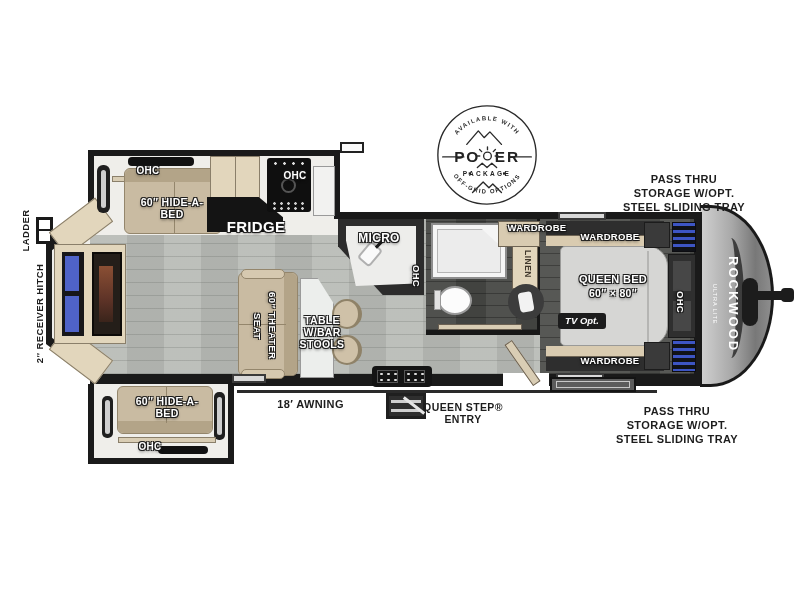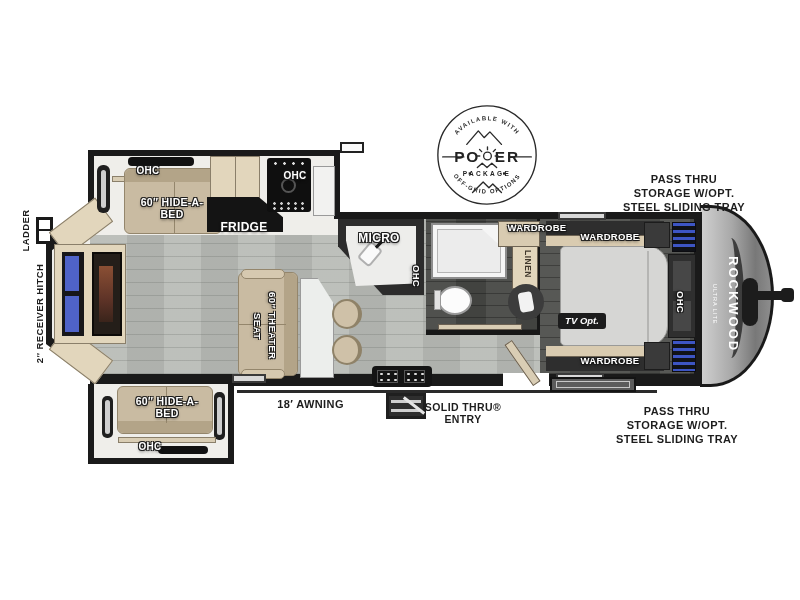--- a/index.html
+++ b/index.html
@@ -103,21 +103,21 @@
   <div class="abs wlbl" style="left:128px;top:196px;width:88px;font-size:10.5px;z-index:9;">
     <div>60″ HIDE-A-</div>
     <div>BED</div>
   </div>
 
   <div class="abs wood" style="left:210px;top:156px;width:50px;height:45px;z-index:4;">
     <div class="abs" style="left:24px;top:0;width:1px;height:100%;background:#8a7f6a;"></div>
   </div>
   <div class="abs" style="left:207px;top:197px;width:76px;height:35px;background:var(--c-counter_dark,#141414);
               clip-path:polygon(0 0,68% 0,100% 58%,100% 100%,0 100%);z-index:4;"></div>
-  <div class="abs wlbl" style="left:212px;top:221px;width:64px;font-size:12px;">FRIDGE</div>
+  <div class="abs wlbl" style="left:224px;top:221px;width:64px;font-size:15px;">FRIDGE</div>
   <div class="abs" style="left:267px;top:158px;width:44px;height:54px;background:#0f0f0f;border-radius:3px;z-index:4;">
     <div class="abs" style="left:4px;top:3px;width:36px;height:5px;background-image:radial-gradient(circle,#ddd 1px,transparent 1.6px);background-size:9px 5px;"></div>
     <div class="abs" style="left:14px;top:20px;width:15px;height:15px;border:2px solid #555;border-radius:50%;"></div>
     <div class="abs" style="left:4px;top:43px;width:36px;height:9px;background-image:radial-gradient(circle,#ccc 1px,transparent 1.6px);background-size:7px 5px;"></div>
   </div>
   <div class="abs wlbl" style="left:272px;top:170px;width:46px;font-size:10px;">OHC</div>
   <div class="abs" style="left:313px;top:166px;width:22px;height:50px;background:#f2f2f0;border:1px solid #9a9a9a;z-index:4;"></div>
   <div class="abs" style="left:340px;top:142px;width:24px;height:11px;background:#fafafa;border:2px solid #222;z-index:2;"></div>
 
   <div class="abs wood" style="left:52px;top:212px;width:58px;height:30px;transform:rotate(-37deg);z-index:3;"></div>
@@ -138,20 +138,25 @@
     <div class="abs" style="left:0;top:51px;width:47px;height:1px;background:#94866c;"></div>
   </div>
   <div class="abs wlbl vtext" style="left:246px;top:278px;width:34px;height:96px;font-size:9.5px;line-height:15px;letter-spacing:.5px;">60″ THEATER SEAT</div>
 
   <div class="abs" style="left:300px;top:278px;width:34px;height:100px;background:#eceeec;border:1px solid #9a9a9a;
               clip-path:polygon(0 0,52% 0,100% 26%,100% 100%,0 100%);z-index:4;"></div>
   <div class="abs" style="left:332px;top:299px;width:30px;height:30px;border-radius:50%;background:#cfc1a8;
               border:2px solid #8f8268;border-right:4px solid #8f8268;z-index:4;"></div>
   <div class="abs" style="left:332px;top:335px;width:30px;height:30px;border-radius:50%;background:#cfc1a8;
               border:2px solid #8f8268;border-right:4px solid #8f8268;z-index:4;"></div>
+  <div class="abs wlbl" style="left:292px;top:314px;width:60px;font-size:10.5px;line-height:12px;">
+    <div>TABLE</div>
+    <div>W/BAR</div>
+    <div>STOOLS</div>
+  </div>
 
   <div class="abs" style="left:338px;top:219px;width:86px;height:76px;background:#2c2c2c;
               clip-path:polygon(0 0,100% 0,100% 100%,52% 100%,0 36%);z-index:4;"></div>
   <div class="abs" style="left:346px;top:226px;width:70px;height:60px;background:#ededeb;
               clip-path:polygon(0 0,100% 0,100% 96%,14% 100%,0 24%);z-index:5;"></div>
   <div class="abs" style="left:362px;top:243px;width:16px;height:22px;background:#fafafa;border:2px solid #b0b0b0;
               border-radius:4px;transform:rotate(40deg);z-index:6;"></div>
   <div class="abs" style="left:380px;top:234px;width:3px;height:16px;background:#1c1c1c;transform:rotate(45deg);z-index:6;"></div>
   <div class="abs wlbl" style="left:351px;top:232px;width:56px;font-size:12px;z-index:9;">MICRO</div>
   <div class="abs wlbl vtext" style="left:408px;top:254px;width:14px;height:44px;font-size:9.5px;z-index:9;">OHC</div>
@@ -182,20 +187,24 @@
     <div class="abs" style="left:0;top:0;width:100%;height:11px;background:#d9cbb0;border-bottom:1px solid #6e6454;"></div>
   </div>
   <div class="abs wlbl" style="left:497px;top:222px;width:80px;font-size:9.5px;">WARDROBE</div>
   <div class="abs wlbl" style="left:565px;top:231px;width:90px;font-size:9.5px;">WARDROBE</div>
   <div class="abs wlbl" style="left:565px;top:355px;width:90px;font-size:9.5px;">WARDROBE</div>
 
   <div class="abs" style="left:560px;top:246px;width:108px;height:100px;background:var(--c-bed,#d6d6d4);
               border:1px solid #9a9a98;border-radius:5px 20px 20px 5px;z-index:4;">
     <div class="abs" style="right:18px;top:4px;width:2px;height:92px;background:#b5b5b3;"></div>
   </div>
+  <div class="abs wlbl" style="left:558px;top:272px;width:110px;font-size:11px;line-height:14px;">
+    <div>QUEEN BED</div>
+    <div style="font-size:10.5px;">60″ × 80″</div>
+  </div>
   <div class="abs" style="left:558px;top:313px;width:48px;height:16px;background:#1c1c1c;border-radius:3px;z-index:5;
               color:#fff;font-style:italic;font-weight:bold;font-size:9.5px;text-align:center;line-height:16px;">TV Opt.</div>
 
   <div class="abs" style="left:644px;top:222px;width:26px;height:26px;background:#3a3a3a;border:1px solid #1c1c1c;z-index:4;"></div>
   <div class="abs" style="left:644px;top:342px;width:26px;height:28px;background:#3a3a3a;border:1px solid #1c1c1c;z-index:4;"></div>
   <div class="abs binstripes" style="left:672px;top:222px;width:24px;height:30px;border:1px solid #0c0c10;z-index:4;"></div>
   <div class="abs binstripes" style="left:672px;top:340px;width:24px;height:32px;border:1px solid #0c0c10;z-index:4;"></div>
   <div class="abs" style="left:668px;top:254px;width:28px;height:84px;background:#2f2f2f;border:1px solid #1a1a1a;z-index:4;">
     <div class="abs" style="left:4px;top:6px;width:18px;height:30px;background:#474747;"></div>
     <div class="abs" style="left:4px;top:46px;width:18px;height:30px;background:#474747;"></div>
@@ -213,21 +222,21 @@
                 background-image:radial-gradient(circle,#ddd 1px,transparent 1.5px);background-size:7px 6px;"></div>
     <div class="abs" style="left:32px;top:4px;width:21px;height:13px;border:1px solid #555;
                 background-image:radial-gradient(circle,#ddd 1px,transparent 1.5px);background-size:7px 6px;"></div>
   </div>
   <div class="abs" style="left:386px;top:393px;width:40px;height:26px;border:3px solid #1f1f1f;background:#2e2e2e;z-index:6;">
     <div class="abs" style="left:2px;top:4px;width:30px;height:3px;background:#cfcfcf;"></div>
     <div class="abs" style="left:2px;top:13px;width:30px;height:3px;background:#cfcfcf;"></div>
     <div class="abs" style="left:12px;top:8px;width:26px;height:3px;background:#e5e5e5;transform:rotate(38deg);"></div>
   </div>
   <div class="abs dlbl" style="left:418px;top:401px;width:90px;font-size:10.5px;line-height:12px;">
-    <div>SOLID THRU®</div>
+    <div>QUEEN STEP®</div>
     <div>ENTRY</div>
   </div>
   <div class="abs" style="left:237px;top:390px;width:420px;height:3px;background:#2a2a2a;z-index:5;"></div>
   <div class="abs dlbl" style="left:258px;top:398px;width:105px;font-size:11px;">18′ AWNING</div>
   <div class="abs" style="left:550px;top:377px;width:86px;height:15px;background:#5c5c5c;border:2px solid #141414;z-index:6;">
     <div class="abs" style="left:4px;top:2px;right:4px;bottom:2px;border:1px solid #c8c8c8;"></div>
   </div>
   <div class="abs" style="left:232px;top:374px;width:34px;height:9px;background:#d9d9d9;border:2px solid #3a3a3a;z-index:6;"></div>
 
   <div class="abs" style="left:88px;top:384px;width:146px;height:80px;border:6px solid var(--c-wall,#1a1a1a);

